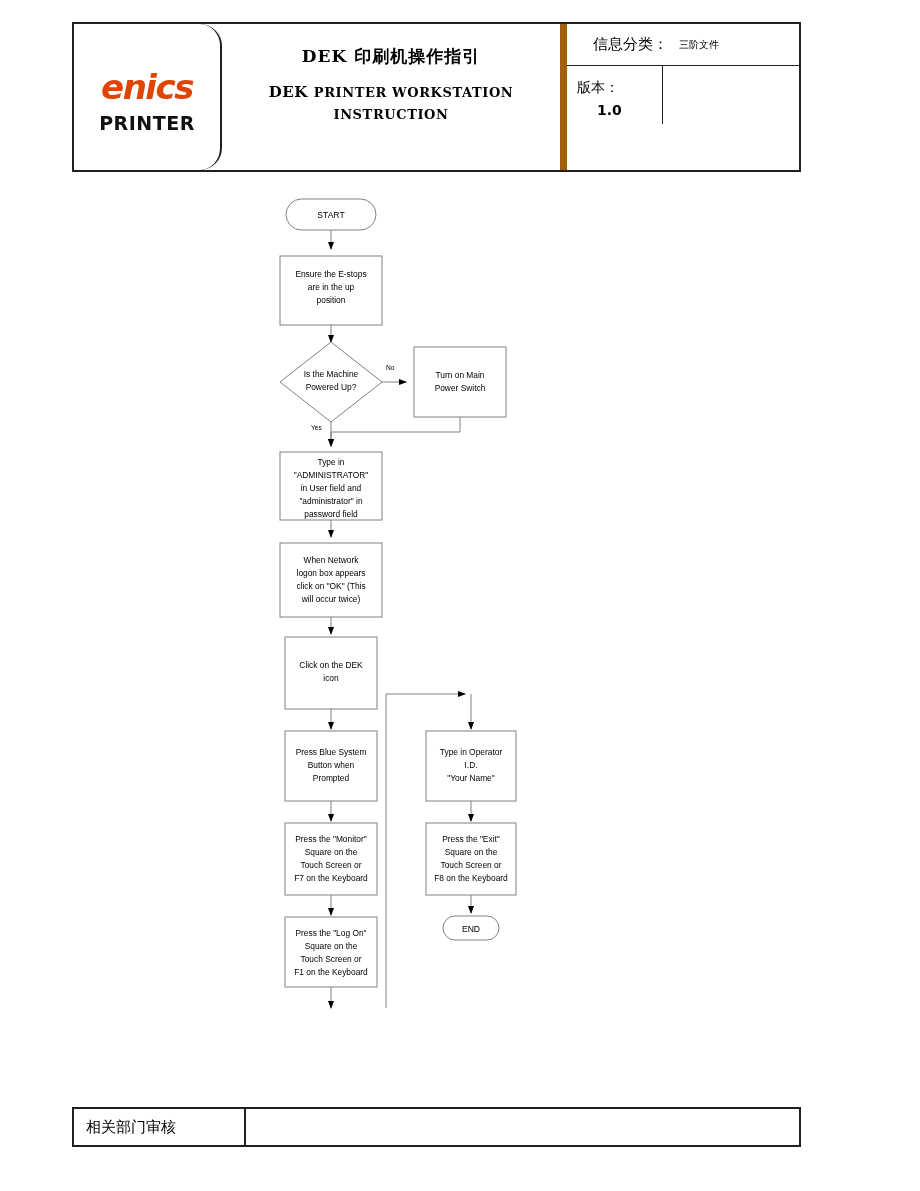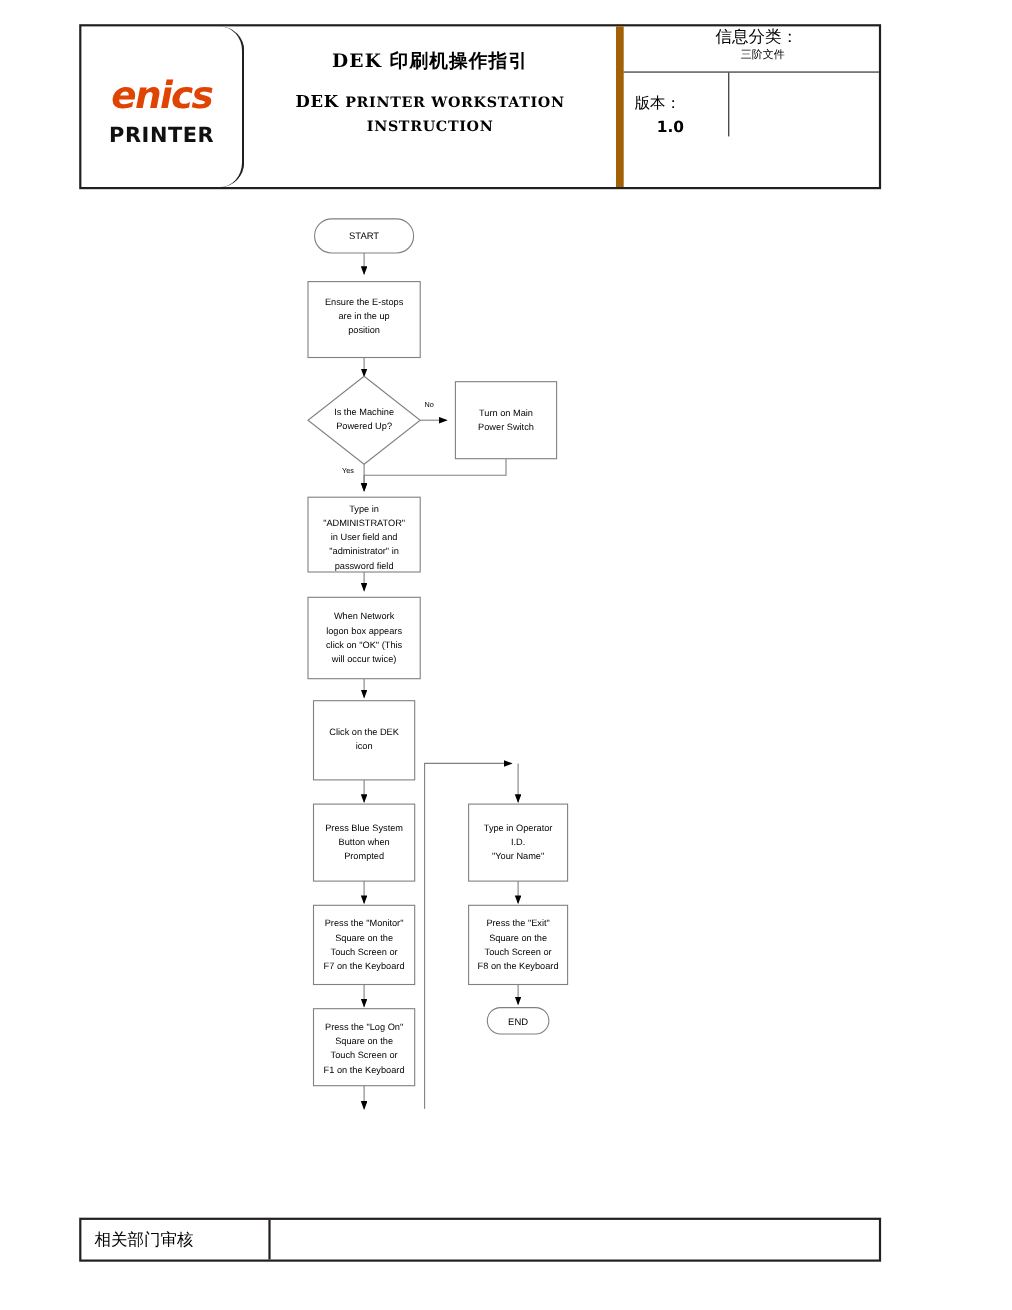--- a/index.html
+++ b/index.html
@@ -89,39 +89,39 @@
     flex: 1;
     display: flex;
     flex-direction: column;
   }
   .meta-row {
     box-sizing: border-box;
     border-bottom: 1.5px solid #231f20;
     display: flex;
     align-items: center;
   }
-  .meta-row.r1 { height: 42px; padding-left: 10px; flex-direction: column; }
+  .meta-row.r1 { height: 42px; padding-left: 26px; }
   .meta-row.r2 { height: 46px; padding-left: 10px; }
   .meta-row.r3 { height: 58px; border-bottom: none; padding: 0; }
   .meta-label {
     font-family: "DejaVu Serif", serif;
     font-size: 15px;
   }
   .meta-value {
     font-family: "DejaVu Serif", serif;
     font-size: 10px;
     margin-left: 11px;
   }
   .meta-sub {
     box-sizing: border-box;
     height: 100%;
     padding: 6px 11px 0 10px;
     display: flex;
     flex-direction: column;
-    justify-content: flex-end;
+    justify-content: center;
   }
   .meta-sub.left {
     width: 96px;
     border-right: 1.5px solid #231f20;
   }
   .meta-sub.right { flex: 1; }
   .meta-sub-label {
     font-family: "DejaVu Serif", serif;
     font-size: 14px;
   }

